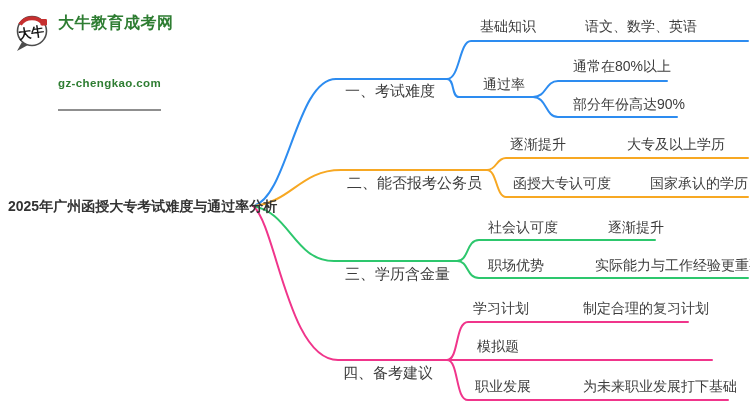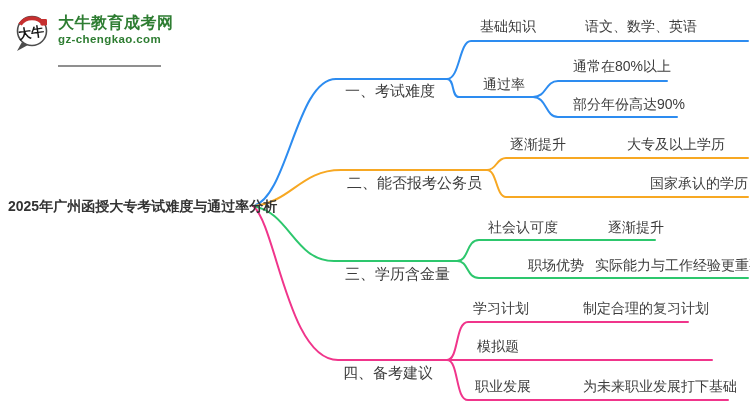--- a/index.html
+++ b/index.html
@@ -10,21 +10,21 @@
   #connectors{position:absolute;left:0;top:0;}
   #connectors g{fill:none;stroke-width:2;stroke-linecap:round;}
   .node{
     position:absolute;white-space:nowrap;line-height:1.15;
     font-size:14px;color:#3d3d3d;
   }
   .branch-label{font-size:15px;color:#3c3c3c;margin-top:24px;}
   .root-title{font-size:14px;font-weight:600;color:#333;}
   
   #logo{position:absolute;left:14px;top:13px;display:flex;align-items:flex-start;}
-  #logo-texts{margin-left:6px;display:flex;flex-direction:column;}
+  #logo-texts{margin-left:6px;display:flex;flex-direction:column;gap:44px;}
   .site-name{font-size:16px;font-weight:bold;color:#2e7d32;letter-spacing:.5px;line-height:1.2;}
   .site-url{font-size:11.5px;font-weight:bold;color:#2e7d32;letter-spacing:.4px;line-height:1.3;
             border-bottom:2px solid #8f8f8f;padding-bottom:18px;align-self:flex-start;}
 </style>
 </head>
 <body>
 
 <div id="canvas">
 
   <svg id="connectors" width="750" height="410" viewBox="0 0 750 410" aria-hidden="true">
@@ -72,26 +72,27 @@
   <div class="node branch-label" style="left:345px;top:58px;">一、考试难度</div>
   <div class="node" style="left:480px;top:18px;">基础知识</div>
   <div class="node" style="left:585px;top:18px;">语文、数学、英语</div>
   <div class="node" style="left:483px;top:76px;">通过率</div>
   <div class="node" style="left:573px;top:58px;">通常在80%以上</div>
   <div class="node" style="left:573px;top:96px;">部分年份高达90%</div>
 
   <div class="node branch-label" style="left:347px;top:150px;">二、能否报考公务员</div>
   <div class="node" style="left:510px;top:136px;">逐渐提升</div>
   <div class="node" style="left:627px;top:136px;">大专及以上学历</div>
+  <div class="node" style="left:513px;top:175px;">函授大专认可度</div>
   <div class="node branch-label" style="left:345px;top:241px;">三、学历含金量</div>
 
   <div class="node" style="left:650px;top:175px;">国家承认的学历</div>
   <div class="node" style="left:488px;top:219px;">社会认可度</div>
   <div class="node" style="left:608px;top:219px;">逐渐提升</div>
-  <div class="node" style="left:488px;top:257px;margin-left:40px;">职场优势</div>
+  <div class="node" style="left:488px;top:257px;">职场优势</div>
   <div class="node" style="left:595px;top:257px;">实际能力与工作经验更重要</div>
 
   <div class="node branch-label" style="left:343px;top:340px;">四、备考建议</div>
   <div class="node" style="left:473px;top:300px;">学习计划</div>
   <div class="node" style="left:583px;top:300px;">制定合理的复习计划</div>
   <div class="node" style="left:477px;top:338px;">模拟题</div>
   <div class="node" style="left:475px;top:378px;">职业发展</div>
   <div class="node" style="left:583px;top:378px;">为未来职业发展打下基础</div>
 
 </div>

